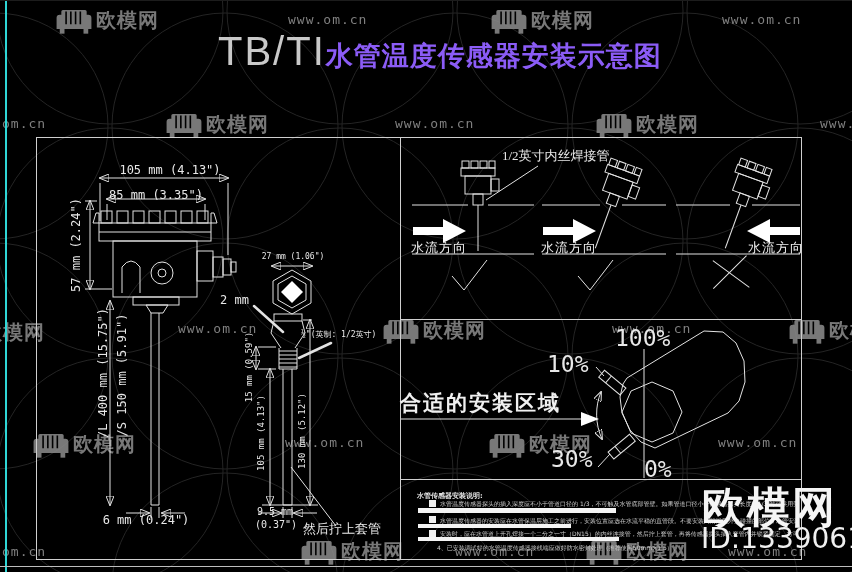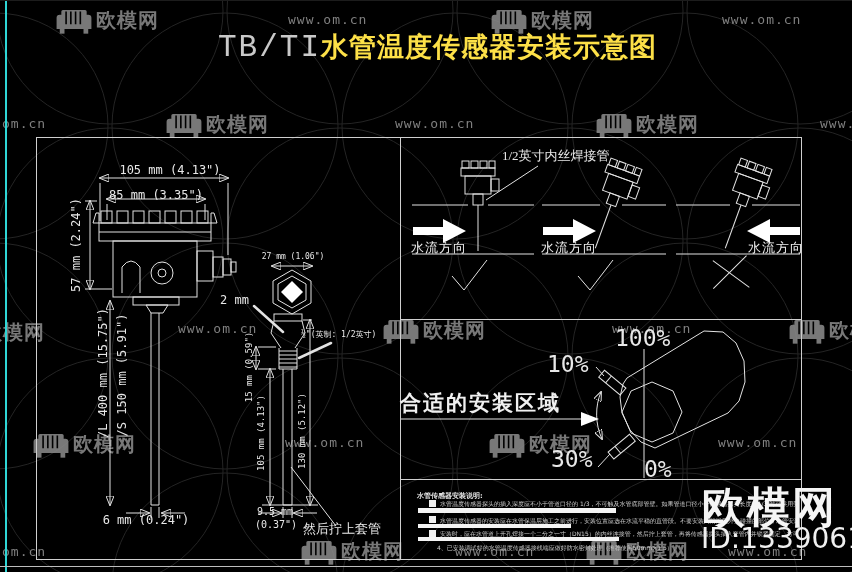--- a/index.html
+++ b/index.html
@@ -9,22 +9,22 @@
   svg.layer{position:absolute;left:0;top:0;pointer-events:none;}
   .cad line,.cad path,.cad rect,.cad polygon,.cad circle,.cad polyline{stroke:#e2e2e2;fill:none;stroke-width:1;}
   .cad .frame{stroke:#cfcfcf;}
   .cad .wfill{fill:#ffffff;stroke:none;}
   .cad .thick{stroke-width:2.5;stroke-linecap:round;}
   .lbl{position:absolute;font-family:"DejaVu Sans Mono",monospace;font-size:12px;color:#e8e8e8;white-space:nowrap;}
   .lbl.c{text-align:center;}
   .rot{transform:translate(-50%,-50%) rotate(-90deg);}
   .cjk{font-family:Liberation Serif, serif;}
   .title{position:absolute;left:218px;top:28px;white-space:nowrap;}
-  .title .pre{font-family:Liberation Mono, monospace;font-size:31px;font-weight:400;color:#c9c9c9;letter-spacing:2px;}
-  .title .main{font-size:27px;font-weight:bold;color:#fde047;letter-spacing:1px;}
+  .title .pre{font-family:Liberation Sans, sans-serif;font-size:40px;font-weight:400;color:#c9c9c9;letter-spacing:2px;}
+  .title .main{font-size:27px;font-weight:bold;color:#8b5cf6;letter-spacing:1px;}
   .wm{position:absolute;display:flex;align-items:center;gap:3px;opacity:.85;}
   .wm .btxt{font-size:20px;font-weight:bold;color:#8d8d8d;letter-spacing:1px;white-space:nowrap;}
   .wm .utxt{font-family:"DejaVu Sans Mono",monospace;font-size:13px;color:#969696;letter-spacing:1px;white-space:nowrap;}
   .flow{position:absolute;font-size:13px;color:#f0f0f0;letter-spacing:1px;white-space:nowrap;}
   .zone{position:absolute;left:400px;top:388px;font-size:21px;font-weight:bold;letter-spacing:2px;color:#f0f0f0;white-space:nowrap;text-align:right;}
   .pct{position:absolute;font-family:"DejaVu Sans Mono",monospace;font-size:23px;color:#e8e8e8;white-space:nowrap;}
   .note{position:absolute;font-size:6px;color:#cfcfcf;white-space:nowrap;overflow:hidden;width:356px;letter-spacing:0px;}
   .nhead{position:absolute;font-size:7px;font-weight:bold;color:#e0e0e0;white-space:nowrap;}
   .nbar{position:absolute;background:#f4f4f4;}
   .nsq{position:absolute;width:7px;height:7px;background:#efefef;}

